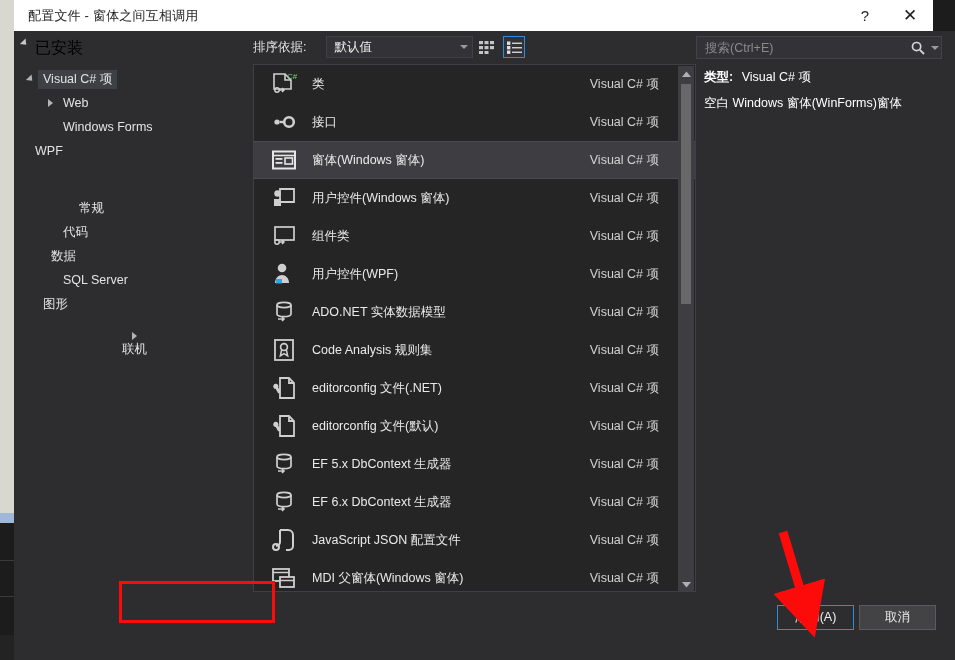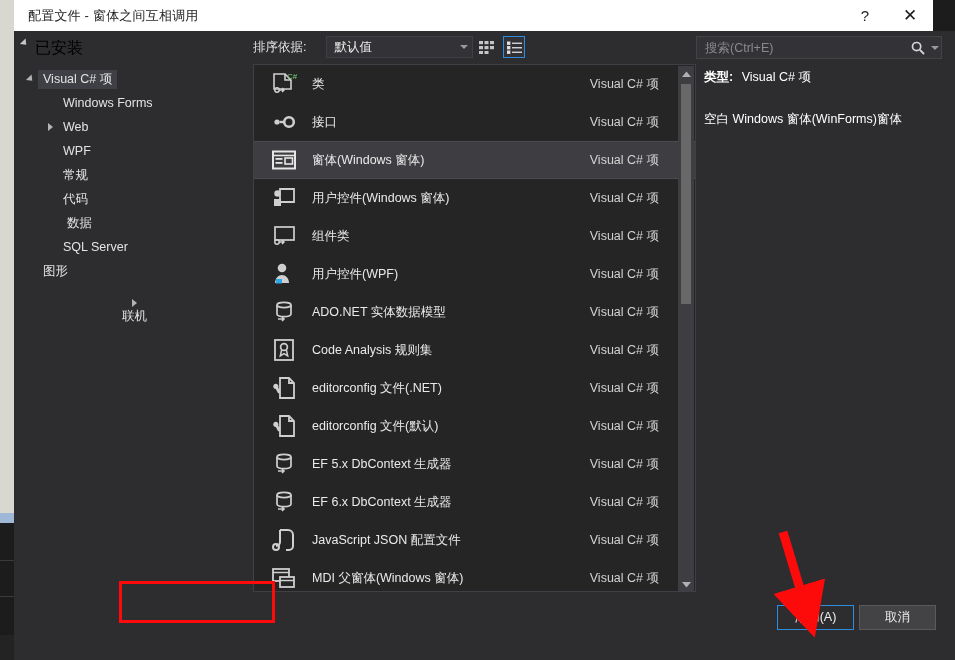--- a/index.html
+++ b/index.html
@@ -165,21 +165,21 @@
   .sb-up { top: 0; } .sb-dn { bottom: 0; }
   .sb-thumb {
     position: absolute; left: 3px; top: 18px; width: 10px; height: 220px;
     background: #686868;
   }
 
   
   .details {
     position: absolute; left: 690px; top: 38px; width: 250px; font-size: 12.5px;
   }
-  .det-type { color: #ffffff; margin-bottom: 24px; }
+  .det-type { color: #ffffff; margin-bottom: 8px; }
   .det-type b { font-weight: bold; }
   .det-desc { color: #ffffff; line-height: 1.5; }
 
   
   .namerow {
     position: absolute; left: 0; top: 561px; width: 941px; height: 36px;
   }
   .name-label {
     position: absolute; left: 8px; top: 9px; font-size: 12.5px; color: #e6e6e6;
   }
@@ -285,42 +285,42 @@
     </div>
 
     <div class="tree" id="tree-host">
         <div class="tnode selected" style="padding-left: 8px;">
           <span class="tw">
             <span class="arrow-d"></span>
           </span>
           <span class="lbl">Visual C# 项</span>
         </div>
         <div class="tnode" style="padding-left: 28px;">
-          <span class="tw"></span>
-          <span class="lbl">Windows Forms</span>
-        </div>
-        <div class="tnode" style="padding-left: 28px;">
           <span class="tw">
             <span class="arrow-r"></span>
           </span>
           <span class="lbl">Web</span>
         </div>
         <div class="tnode" style="padding-left: 28px;">
           <span class="tw"></span>
+          <span class="lbl">Windows Forms</span>
+        </div>
+        <div class="tnode" style="">
+          <span class="tw"></span>
           <span class="lbl">WPF</span>
         </div>
-        <div class="tnode" style="padding-left: 28px;">
+        <div class="tnode" style="padding-left: 44px; margin-top: 33px;">
           <span class="tw"></span>
           <span class="lbl">常规</span>
         </div>
         <div class="tnode" style="padding-left: 28px; align-items: center;">
           <span class="tw"></span>
           <span class="lbl">代码</span>
         </div>
-        <div class="tnode" style="padding-left: 32px;">
+        <div class="tnode" style="padding-left: 16px;">
           <span class="tw"></span>
           <span class="lbl">数据</span>
         </div>
         <div class="tnode" style="padding-left: 28px;">
           <span class="tw"></span>
           <span class="lbl">SQL Server</span>
         </div>
         <div class="tnode" style="padding-left: 8px;">
           <span class="tw"></span>
           <span class="lbl">图形</span>

